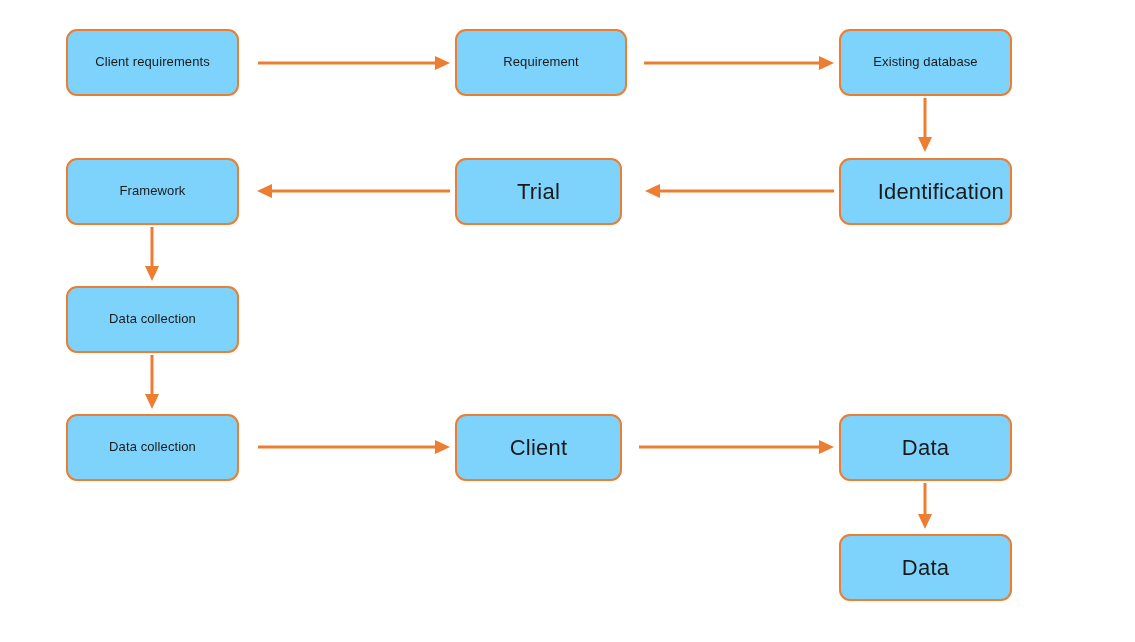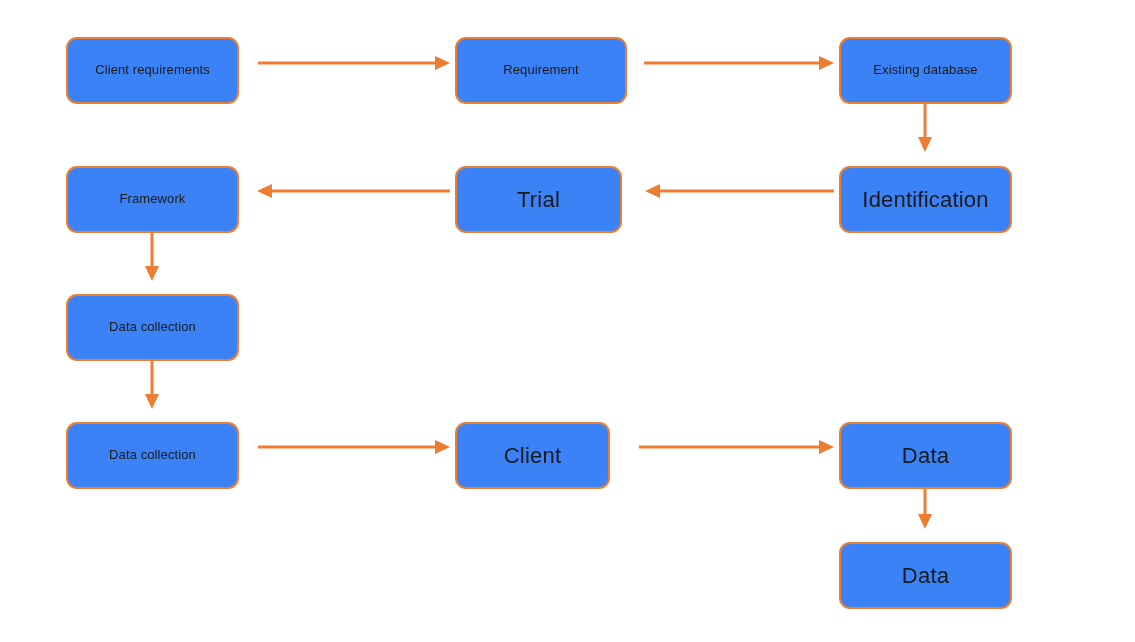--- a/index.html
+++ b/index.html
@@ -23,29 +23,28 @@
     left: 0;
     top: 0;
     width: 1135px;
     height: 642px;
   }
   .node {
     position: absolute;
     box-sizing: border-box;
     border: 2.4px solid #ED7D31;
     border-radius: 11px;
-    background: #3b82f6;
+    background: #7dd3fc;
     display: flex;
     align-items: center;
     justify-content: center;
     text-align: center;
     color: #1a1a1a;
     line-height: 1.15;
     padding: 2px 6px;
-    margin-top: 8px;
   }
   .node .node-label {
     display: block;
     white-space: nowrap;
   }
   .size-sm .node-label { font-size: 13px; letter-spacing: 0.1px; }
   .size-lg .node-label { font-size: 22px; letter-spacing: 0.2px; }
 </style>
 </head>
 <body>
@@ -102,30 +101,30 @@
     </div>
     <div class="node size-sm" style="left: 839px; top: 29px; width: 173px; height: 67px; border-color: rgb(237, 125, 49); color: rgb(26, 26, 26);">
       <span class="node-label">Existing database</span>
     </div>
     <div class="node size-sm" style="left: 66px; top: 158px; width: 173px; height: 67px; border-color: rgb(237, 125, 49); color: rgb(26, 26, 26);">
       <span class="node-label">Framework</span>
     </div>
     <div class="node size-lg" style="left: 455px; top: 158px; width: 167px; height: 67px; border-color: rgb(237, 125, 49); color: rgb(26, 26, 26);">
       <span class="node-label">Trial</span>
     </div>
-    <div class="node size-lg" style="left: 839px; top: 158px; width: 173px; height: 67px; border-color: rgb(237, 125, 49); color: rgb(26, 26, 26);">
+    <div class="node size-lg" style="left: 839px; top: 158px; width: 173px; height: 67px; border-color: rgb(237, 125, 49); color: rgb(26, 26, 26); justify-content: flex-end;">
       <span class="node-label">Identification</span>
     </div>
     <div class="node size-sm" style="left: 66px; top: 286px; width: 173px; height: 67px; border-color: rgb(237, 125, 49); color: rgb(26, 26, 26);">
       <span class="node-label">Data collection</span>
     </div>
     <div class="node size-sm" style="left: 66px; top: 414px; width: 173px; height: 67px; border-color: rgb(237, 125, 49); color: rgb(26, 26, 26);">
       <span class="node-label">Data collection</span>
     </div>
-    <div class="node size-lg" style="left: 455px; top: 414px; width: 155px; height: 67px; border-color: rgb(237, 125, 49); color: rgb(26, 26, 26);">
+    <div class="node size-lg" style="left: 455px; top: 414px; width: 167px; height: 67px; border-color: rgb(237, 125, 49); color: rgb(26, 26, 26);">
       <span class="node-label">Client</span>
     </div>
     <div class="node size-lg" style="left: 839px; top: 414px; width: 173px; height: 67px; border-color: rgb(237, 125, 49); color: rgb(26, 26, 26);">
       <span class="node-label">Data</span>
     </div>
     <div class="node size-lg" style="left: 839px; top: 534px; width: 173px; height: 67px; border-color: rgb(237, 125, 49); color: rgb(26, 26, 26);">
       <span class="node-label">Data</span>
     </div>
   </div>
 

